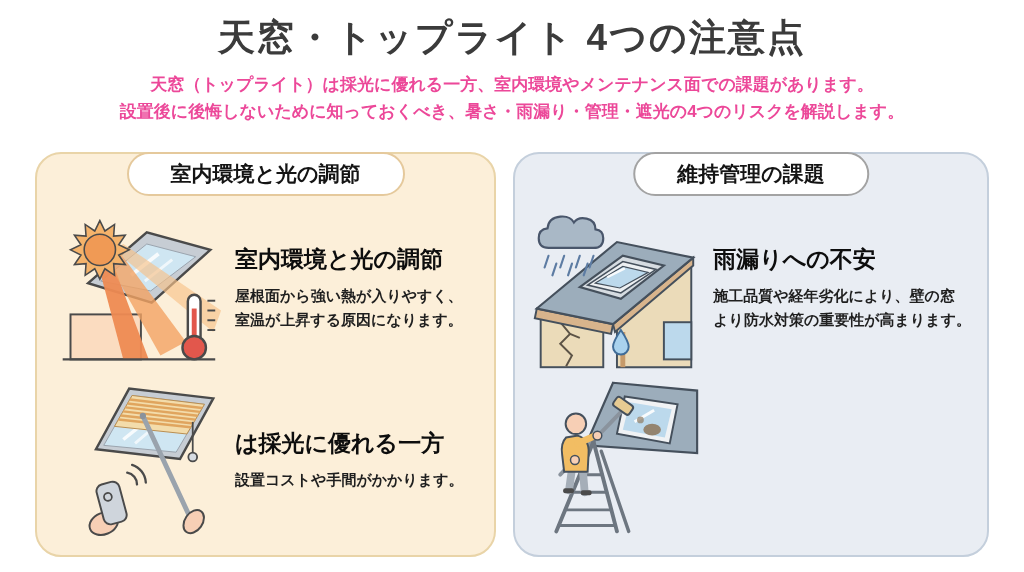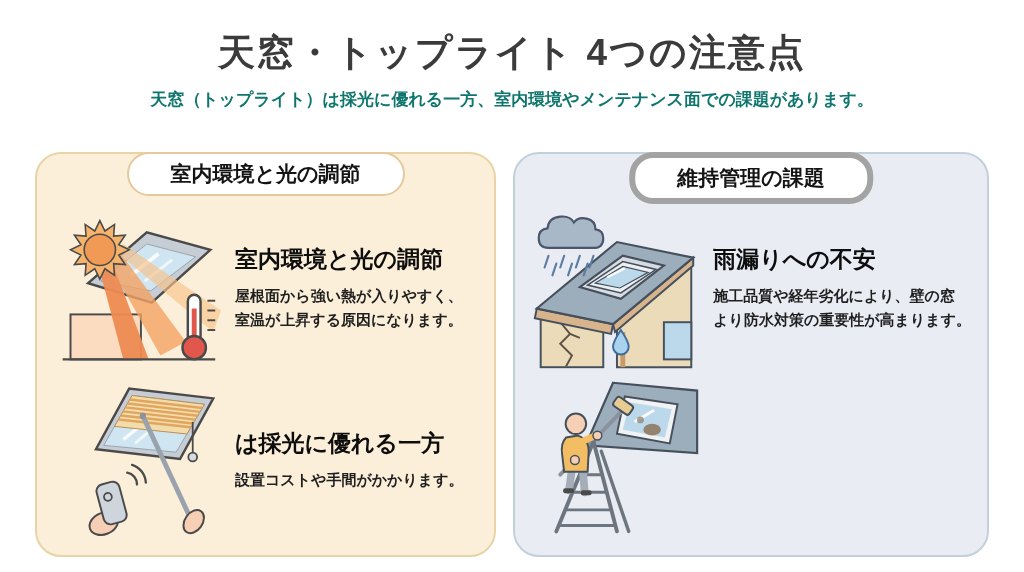--- a/index.html
+++ b/index.html
@@ -2,33 +2,33 @@
 <html><head>
 <meta charset="utf-8">
 <style>
   * { margin: 0; padding: 0; box-sizing: border-box; }
   html, body { width: 1024px; height: 572px; overflow: hidden; }
   body {
     background: #ffffff;
     font-family: "Liberation Sans", "DejaVu Sans", sans-serif;
     position: relative;
   }
-  .header { text-align: center; padding-top: 33px; }
+  .header { text-align: center; padding-top: 18px; }
   .main-title {
     font-size: 37px;
     font-weight: bold;
     color: #3b3b3b;
     letter-spacing: 2px;
     line-height: 1.1;
   }
   .subtitle {
     margin-top: 13px;
     font-size: 17px;
     font-weight: bold;
-    color: #0f766e;
+    color: #ec4899;
     line-height: 1.58;
   }
   .subtitle span { display: block; }
   .panels {
     position: absolute;
     top: 152px; left: 35px; right: 35px;
     height: 405px;
     display: flex;
     gap: 17px;
     border-radius: 24px;
@@ -56,21 +56,21 @@
     transform: translateX(-50%);
     background: #ffffff;
     border-radius: 24px;
     padding: 6px 42px;
     font-size: 21px;
     font-weight: bold;
     color: #141414;
     white-space: nowrap;
   }
   .panel-left .pill { border: 2px solid #e5c99c; }
-  .panel-right .pill { border: 6px solid #a3a3a3; }
+  .panel-right .pill { border: 2px solid #a3a3a3; }
   .row {
     flex: 1;
     display: flex;
     align-items: center;
     gap: 10px;
   }
   .illus {
     width: 176px;
     height: 172px;
     flex: none;
@@ -92,20 +92,21 @@
   }
   .item-desc span { display: block; white-space: nowrap; }
 </style>
 </head>
 <body>
 
 <div class="header">
   <div class="main-title">天窓・トップライト 4つの注意点</div>
   <div class="subtitle">
     <span>天窓（トップライト）は採光に優れる一方、室内環境やメンテナンス面での課題があります。</span>
+    <span>設置後に後悔しないために知っておくべき、暑さ・雨漏り・管理・遮光の4つのリスクを解説します。</span>
   </div>
 </div>
 
 <div class="panels">
 
   <div class="panel panel-left">
     <div class="pill">室内環境と光の調節</div>
 
     <div class="row">
       <div class="illus">

